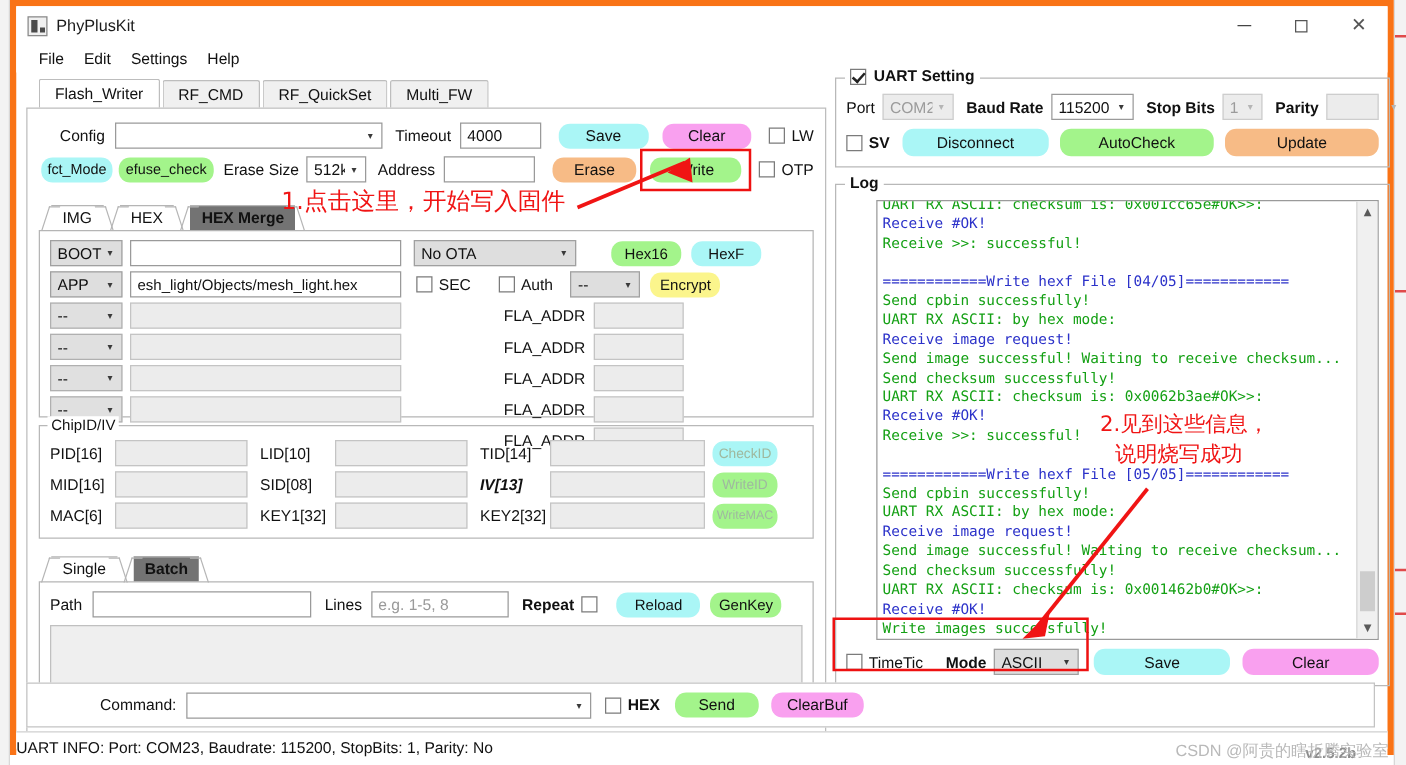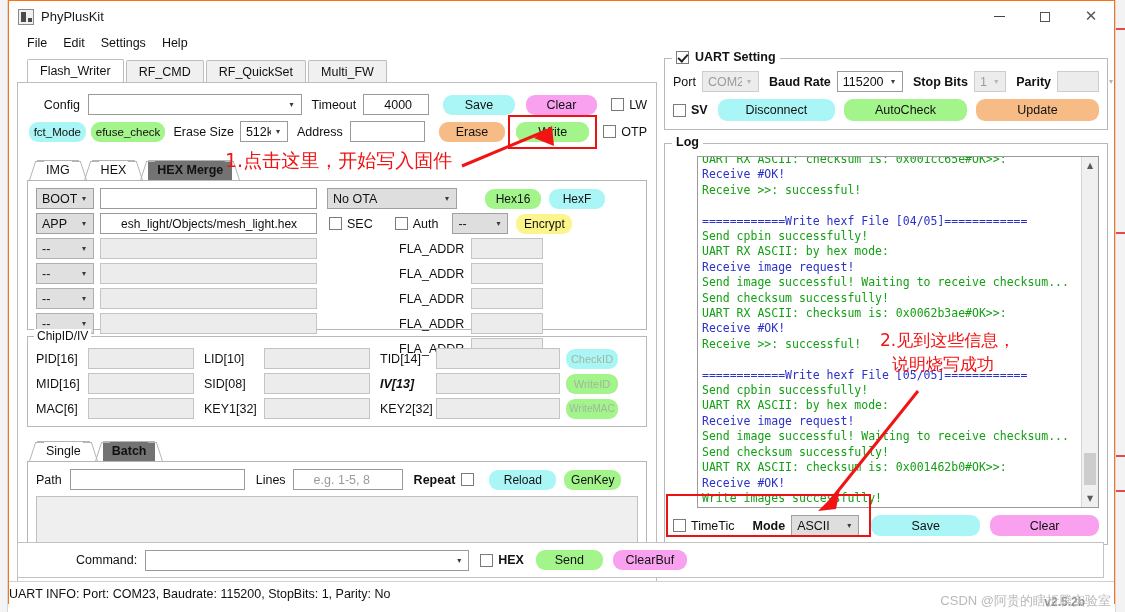--- a/index.html
+++ b/index.html
@@ -24,21 +24,21 @@
   .desk-right {
     position: absolute; right: 0; top: 0; width: 10px; height: 612px;
     background: #f3f3f3; border-left: 1px solid #d8d8d8;
   }
   .edge-mark { position: absolute; background: #e04b4b; }
 
   
   .window {
     position: absolute; left: 8px; top: 0; width: 1107px; height: 604px;
     background: #ffffff;
-    border: 1px solid #f97316;
+    border: 5px solid #f97316;
   }
 
   
   .titlebar {
     position: relative; height: 31px; width: 100%;
     background: #ffffff; display: flex; align-items: center;
   }
   .app-icon {
     width: 16px; height: 16px; margin-left: 9px; margin-right: 7px;
     background: #f0f0f0; border: 1px solid #8a8a8a;
@@ -89,21 +89,21 @@
     border: 1px solid #bdbdbd; background: #ffffff;
     padding: 8px 9px 8px 9px; height: 505px; position: relative;
   }
 
   
   .row { display: flex; align-items: center; }
   .lbl { font-size: 12.5px; color: #111; white-space: nowrap; }
   input.tf, .tf {
     border: 1px solid #9a9a9a; background: #ffffff; height: 21px;
     font-size: 12.5px; font-family: "Liberation Sans", sans-serif;
-    color: #111; padding: 0 20px; outline: none;
+    color: #111; padding: 0 5px; outline: none;
   }
   .tf.ro { background: #ececec; border: 1px solid #c4c4c4; color: #444; }
   .combo {
     border: 1px solid #9a9a9a; background: #ffffff; height: 21px;
     font-size: 12.5px; color: #111; display: flex; align-items: center;
     padding: 0 2px 0 5px; position: relative;
   }
   .combo .cval { flex: 1; overflow: hidden; white-space: nowrap; }
   .combo .carrow {
     width: 14px; text-align: center; font-size: 8px; color: #3a3a3a;

